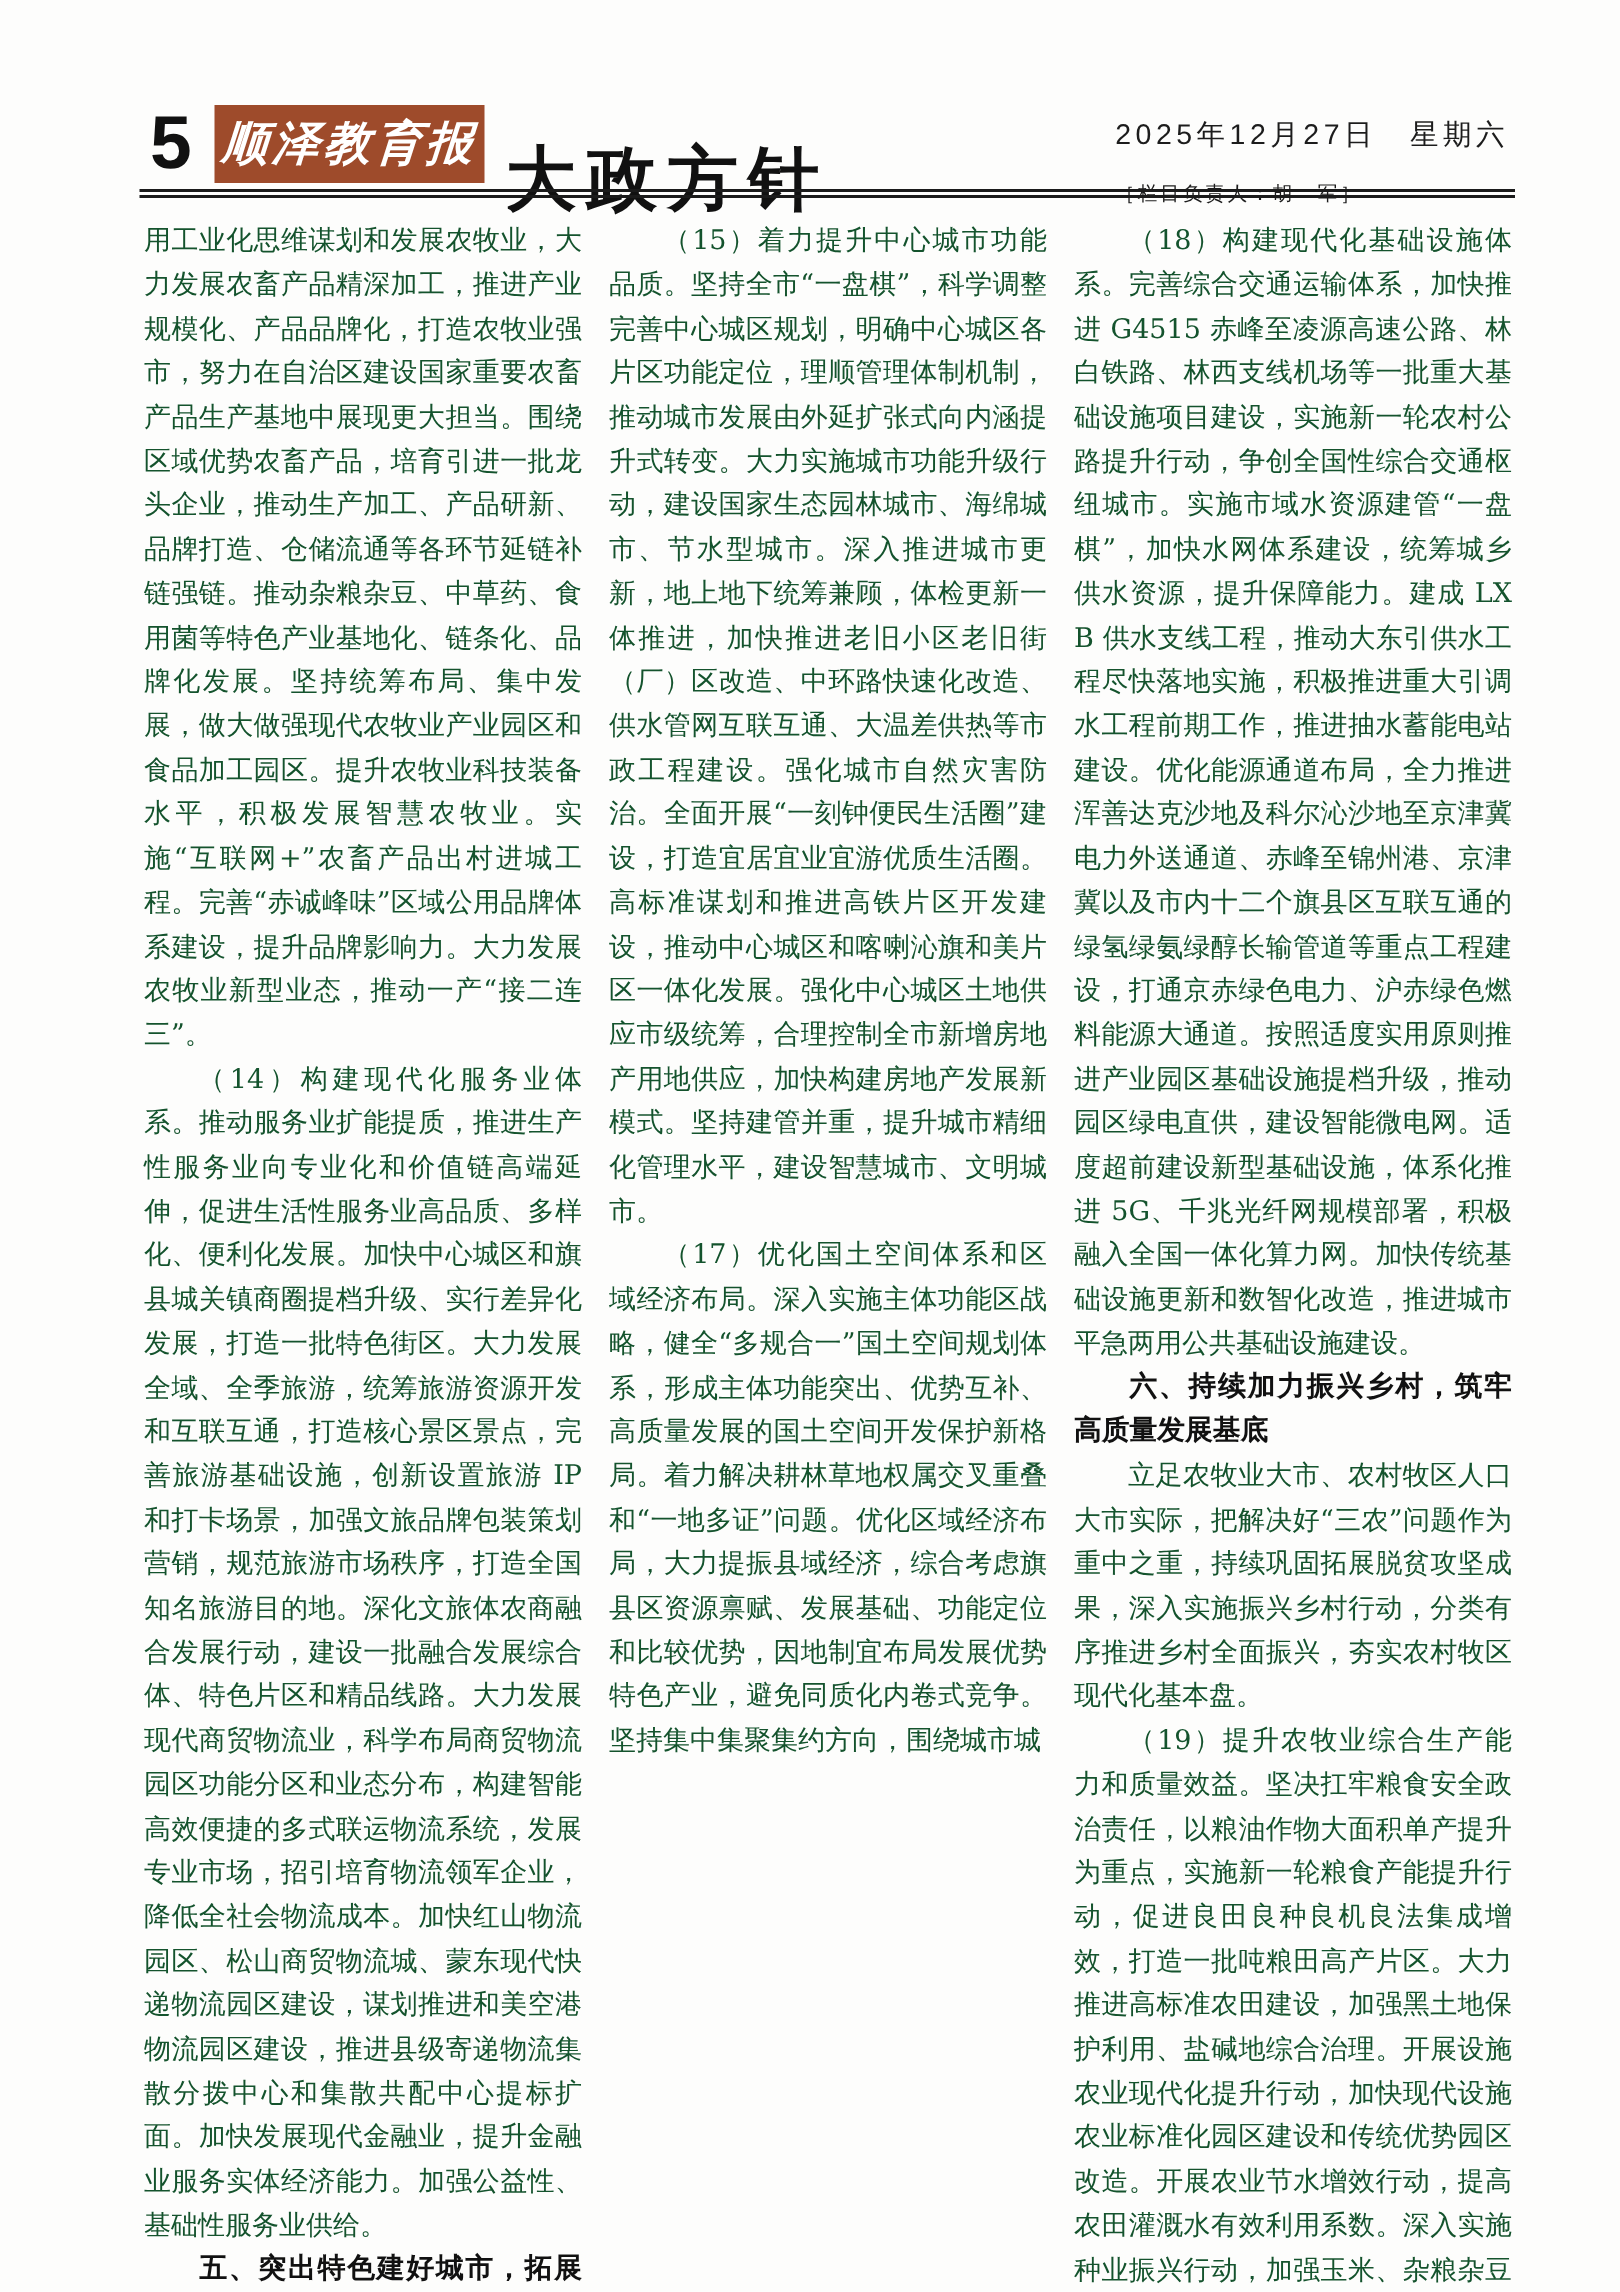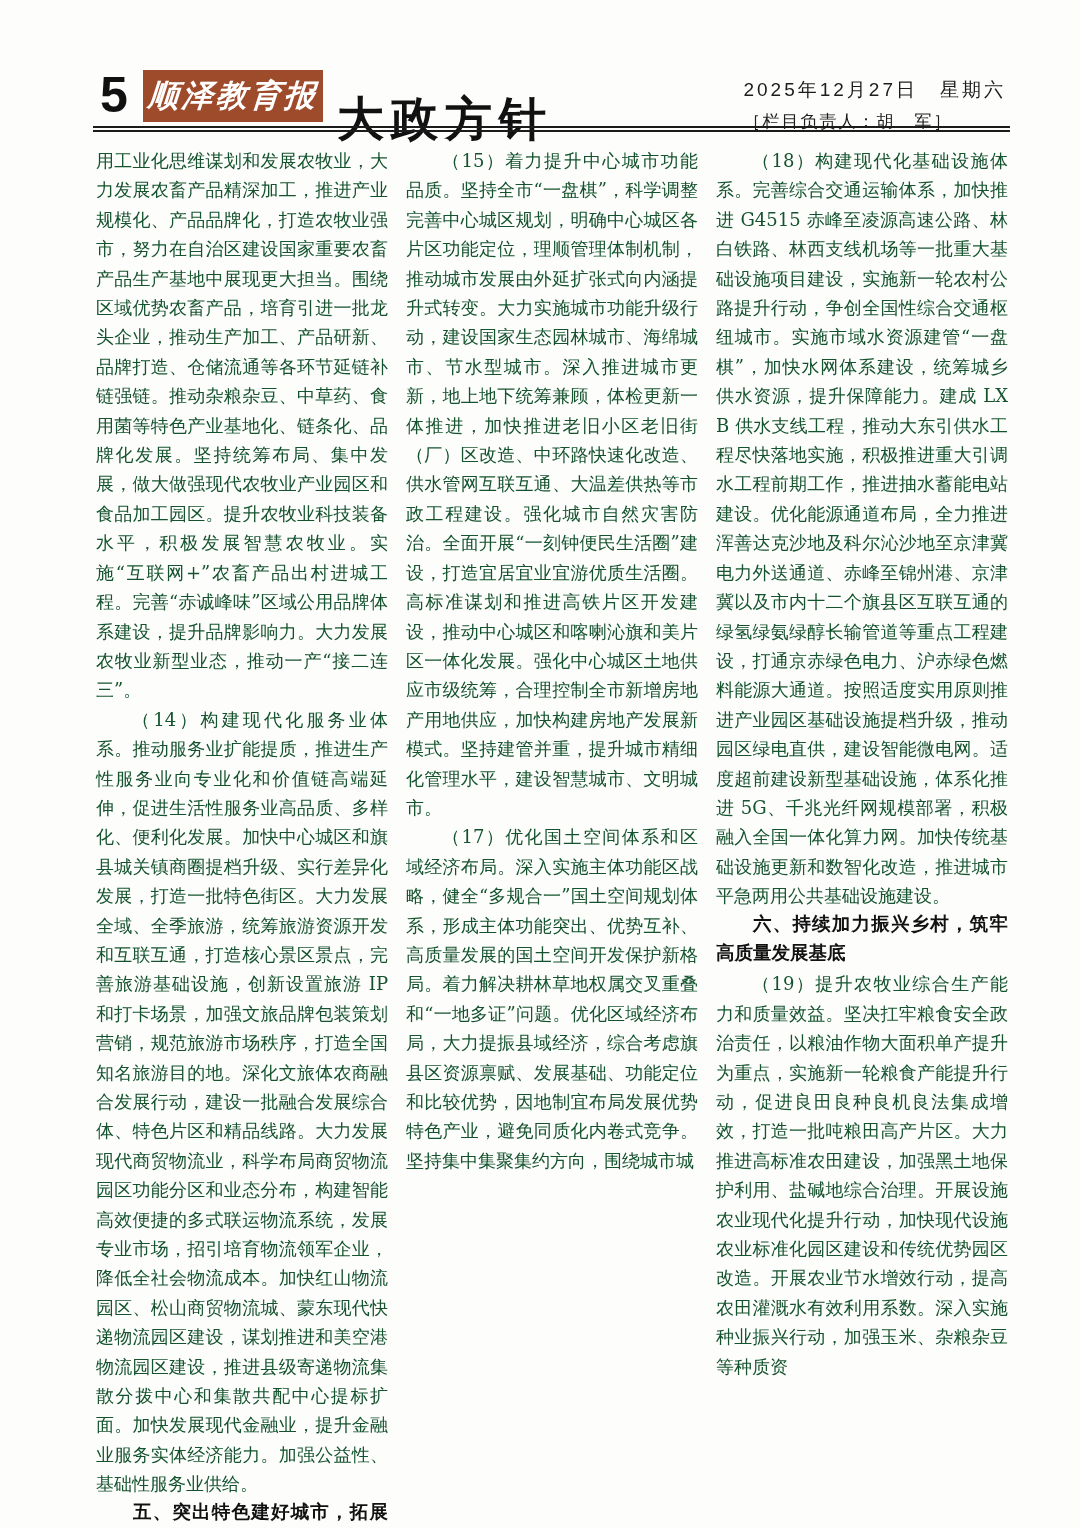--- a/index.html
+++ b/index.html
@@ -49,21 +49,21 @@
     color: #111;
     white-space: nowrap;
   }
   .header-right {
     position: absolute;
     right: 74px; top: 77px;
     font-family: "Liberation Sans", sans-serif;
     color: #1c1c1c;
   }
   .date-line   { font-size: 19px; letter-spacing: 3px; font-weight: 500; }
-  .editor-line { font-size: 17px; letter-spacing: 2px; margin-top: 7px; }
+  .editor-line { font-size: 13px; letter-spacing: 2px; margin-top: 17px; }
   .header-rule {
     position: absolute;
     left: 93px; right: 70px; top: 126px;
     height: 2px;
     border-top: 2.5px solid #1b1b1b;
     border-bottom: 2.5px solid #1b1b1b;
   }
   
   .columns {
     position: absolute;
@@ -113,16 +113,17 @@
         <p class="seg paragraph">（14）构建现代化服务业体系。推动服务业扩能提质，推进生产性服务业向专业化和价值链高端延伸，促进生活性服务业高品质、多样化、便利化发展。加快中心城区和旗县城关镇商圈提档升级、实行差异化发展，打造一批特色街区。大力发展全域、全季旅游，统筹旅游资源开发和互联互通，打造核心景区景点，完善旅游基础设施，创新设置旅游 IP 和打卡场景，加强文旅品牌包装策划营销，规范旅游市场秩序，打造全国知名旅游目的地。深化文旅体农商融合发展行动，建设一批融合发展综合体、特色片区和精品线路。大力发展现代商贸物流业，科学布局商贸物流园区功能分区和业态分布，构建智能高效便捷的多式联运物流系统，发展专业市场，招引培育物流领军企业，降低全社会物流成本。加快红山物流园区、松山商贸物流城、蒙东现代快递物流园区建设，谋划推进和美空港物流园区建设，推进县级寄递物流集散分拨中心和集散共配中心提标扩面。加快发展现代金融业，提升金融业服务实体经济能力。加强公益性、基础性服务业供给。</p>
         <p class="seg heading">五、突出特色建好城市，拓展高质量发展空间</p>
       </div>
       <div class="col">
         <p class="seg paragraph">（15）着力提升中心城市功能品质。坚持全市“一盘棋”，科学调整完善中心城区规划，明确中心城区各片区功能定位，理顺管理体制机制，推动城市发展由外延扩张式向内涵提升式转变。大力实施城市功能升级行动，建设国家生态园林城市、海绵城市、节水型城市。深入推进城市更新，地上地下统筹兼顾，体检更新一体推进，加快推进老旧小区老旧街（厂）区改造、中环路快速化改造、供水管网互联互通、大温差供热等市政工程建设。强化城市自然灾害防治。全面开展“一刻钟便民生活圈”建设，打造宜居宜业宜游优质生活圈。高标准谋划和推进高铁片区开发建设，推动中心城区和喀喇沁旗和美片区一体化发展。强化中心城区土地供应市级统筹，合理控制全市新增房地产用地供应，加快构建房地产发展新模式。坚持建管并重，提升城市精细化管理水平，建设智慧城市、文明城市。</p>
         <p class="seg paragraph">（17）优化国土空间体系和区域经济布局。深入实施主体功能区战略，健全“多规合一”国土空间规划体系，形成主体功能突出、优势互补、高质量发展的国土空间开发保护新格局。着力解决耕林草地权属交叉重叠和“一地多证”问题。优化区域经济布局，大力提振县域经济，综合考虑旗县区资源禀赋、发展基础、功能定位和比较优势，因地制宜布局发展优势特色产业，避免同质化内卷式竞争。坚持集中集聚集约方向，围绕城市城</p>
       </div>
       <div class="col">
         <p class="seg paragraph">（18）构建现代化基础设施体系。完善综合交通运输体系，加快推进 G4515 赤峰至凌源高速公路、林白铁路、林西支线机场等一批重大基础设施项目建设，实施新一轮农村公路提升行动，争创全国性综合交通枢纽城市。实施市域水资源建管“一盘棋”，加快水网体系建设，统筹城乡供水资源，提升保障能力。建成 LXB 供水支线工程，推动大东引供水工程尽快落地实施，积极推进重大引调水工程前期工作，推进抽水蓄能电站建设。优化能源通道布局，全力推进浑善达克沙地及科尔沁沙地至京津冀电力外送通道、赤峰至锦州港、京津冀以及市内十二个旗县区互联互通的绿氢绿氨绿醇长输管道等重点工程建设，打通京赤绿色电力、沪赤绿色燃料能源大通道。按照适度实用原则推进产业园区基础设施提档升级，推动园区绿电直供，建设智能微电网。适度超前建设新型基础设施，体系化推进 5G、千兆光纤网规模部署，积极融入全国一体化算力网。加快传统基础设施更新和数智化改造，推进城市平急两用公共基础设施建设。</p>
         <p class="seg heading">六、持续加力振兴乡村，筑牢高质量发展基底</p>
+        <p class="seg paragraph">立足农牧业大市、农村牧区人口大市实际，把解决好“三农”问题作为重中之重，持续巩固拓展脱贫攻坚成果，深入实施振兴乡村行动，分类有序推进乡村全面振兴，夯实农村牧区现代化基本盘。</p>
         <p class="seg paragraph">（19）提升农牧业综合生产能力和质量效益。坚决扛牢粮食安全政治责任，以粮油作物大面积单产提升为重点，实施新一轮粮食产能提升行动，促进良田良种良机良法集成增效，打造一批吨粮田高产片区。大力推进高标准农田建设，加强黑土地保护利用、盐碱地综合治理。开展设施农业现代化提升行动，加快现代设施农业标准化园区建设和传统优势园区改造。开展农业节水增效行动，提高农田灌溉水有效利用系数。深入实施种业振兴行动，加强玉米、杂粮杂豆等种质资</p>
       </div>
     </main>
 </div>
 
 </body></html>

